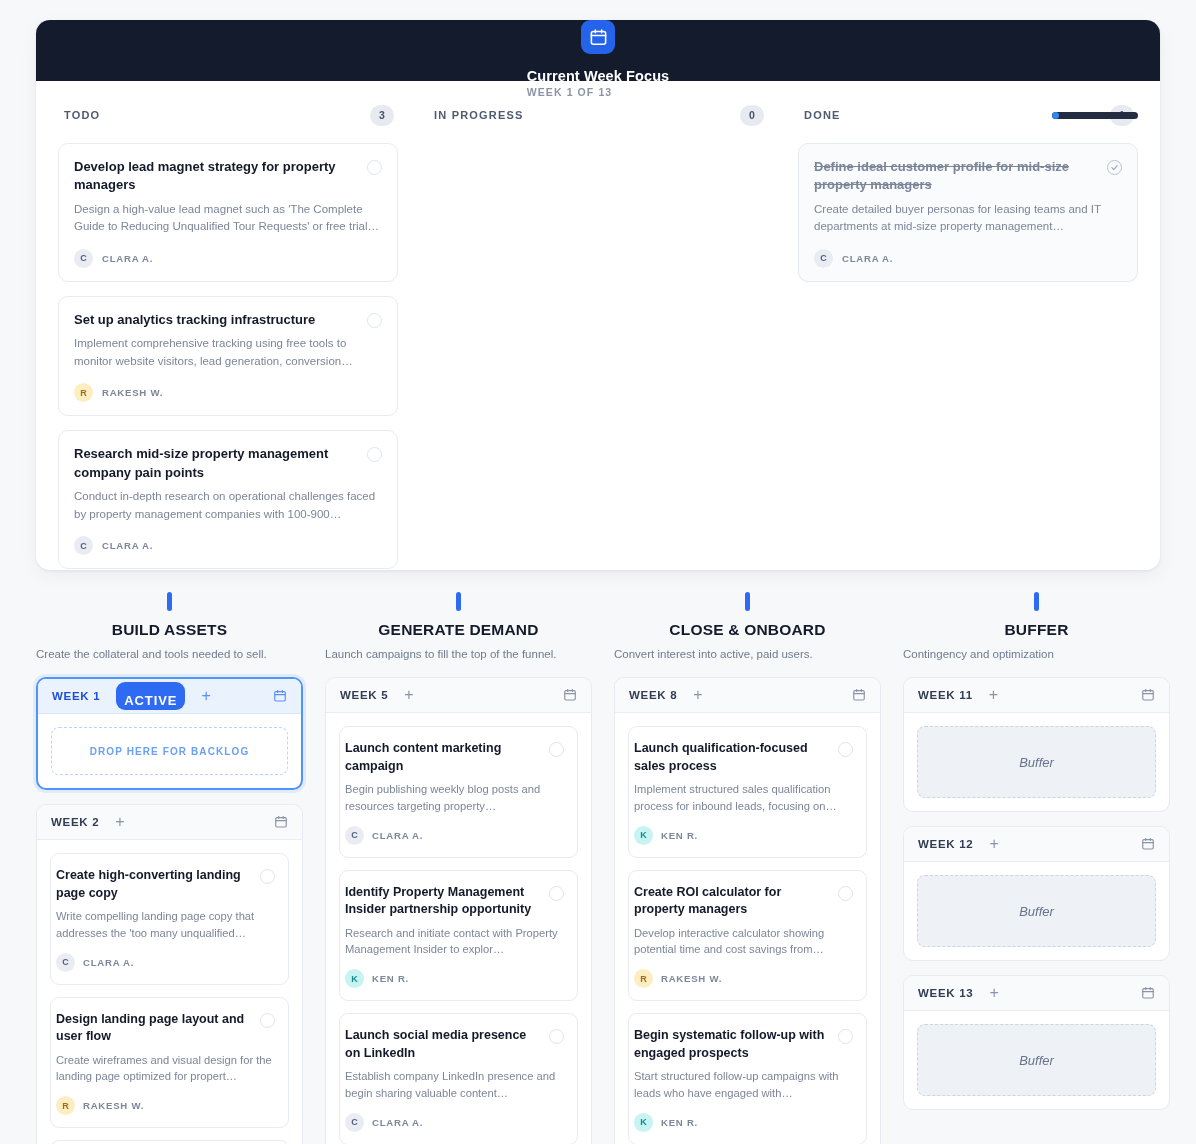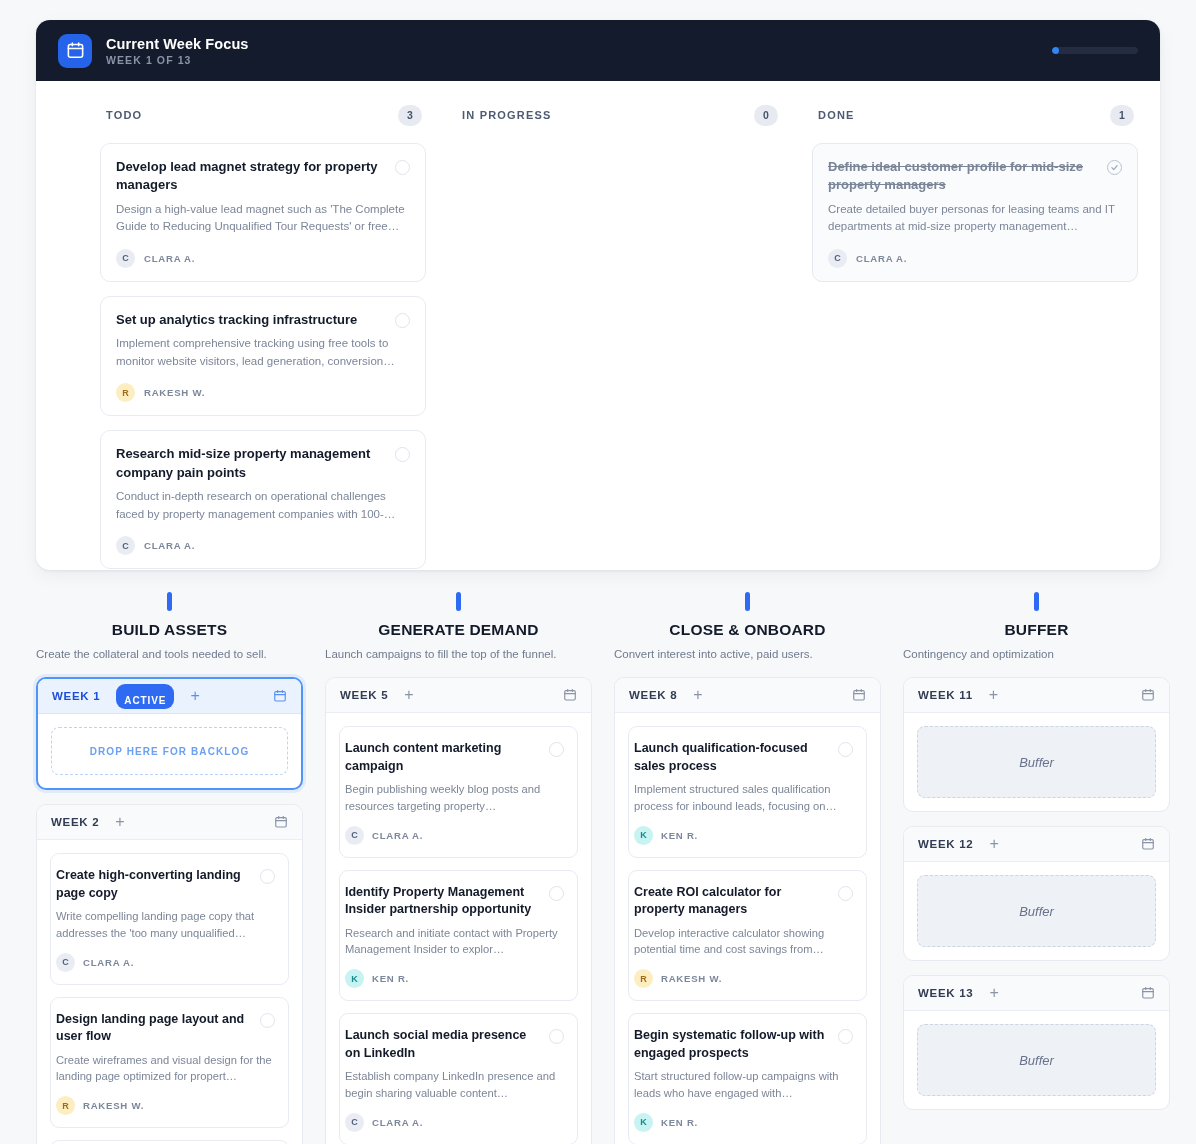--- a/index.html
+++ b/index.html
@@ -32,20 +32,21 @@
     overflow: hidden;
   }
 
   .focus-header {
     height: 61px;
     background: #141b2d;
     display: flex;
     align-items: center;
     padding: 0 22px;
     gap: 14px;
+    flex-direction: column;
   }
 
   .focus-icon {
     width: 34px; height: 34px;
     border-radius: 9px;
     background: #2563eb;
     display: flex; align-items: center; justify-content: center;
     flex: 0 0 auto;
   }
   .focus-icon svg { display: block; }
@@ -77,21 +78,20 @@
     width: 8%;
     border-radius: 4px;
     background: #2f86f6;
   }
 
   
   .kanban {
     display: flex;
     padding: 22px 22px 0 22px;
     gap: 30px;
-    margin-left: 42px;
   }
   .kcol { flex: 1 1 0; min-width: 0; }
 
   .kcol-head {
     display: flex;
     align-items: center;
     justify-content: space-between;
     padding: 0 4px 0 6px;
     margin-bottom: 16px;
     height: 24px;
@@ -241,21 +241,21 @@
   .week-label {
     font-size: 11.5px;
     font-weight: bold;
     letter-spacing: .7px;
     color: #323c52;
   }
   .week.active .week-label { color: #1d4ed8; }
   .badge-active {
     background: #2f6bf2;
     color: #ffffff;
-    font-size: 10px;
+    font-size: 13px;
     font-weight: bold;
     letter-spacing: .9px;
     border-radius: 9px;
     padding: 12px 8px 3px 8px;
     line-height: 1;
   }
   .week-add {
     font-size: 16px;
     color: #8a94a6;
     line-height: 1;

